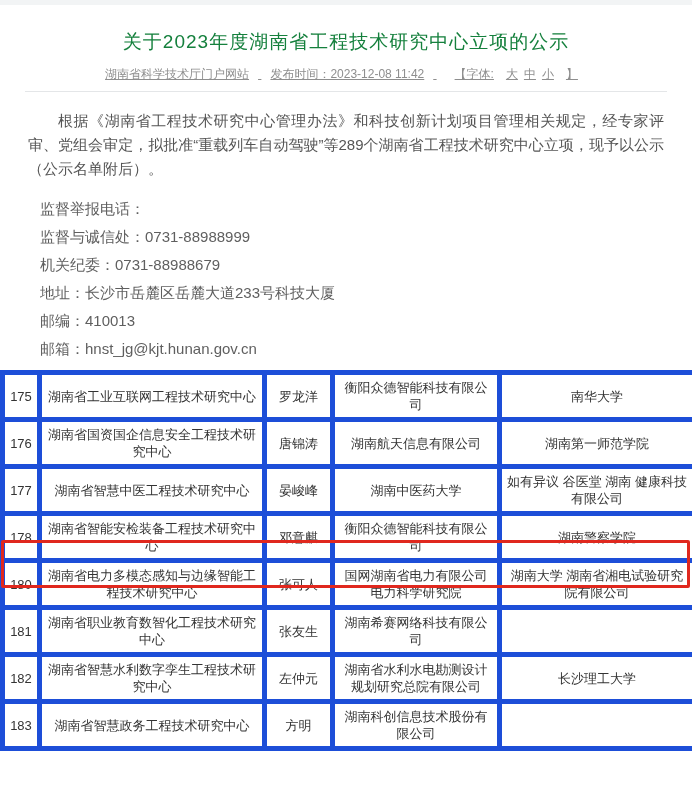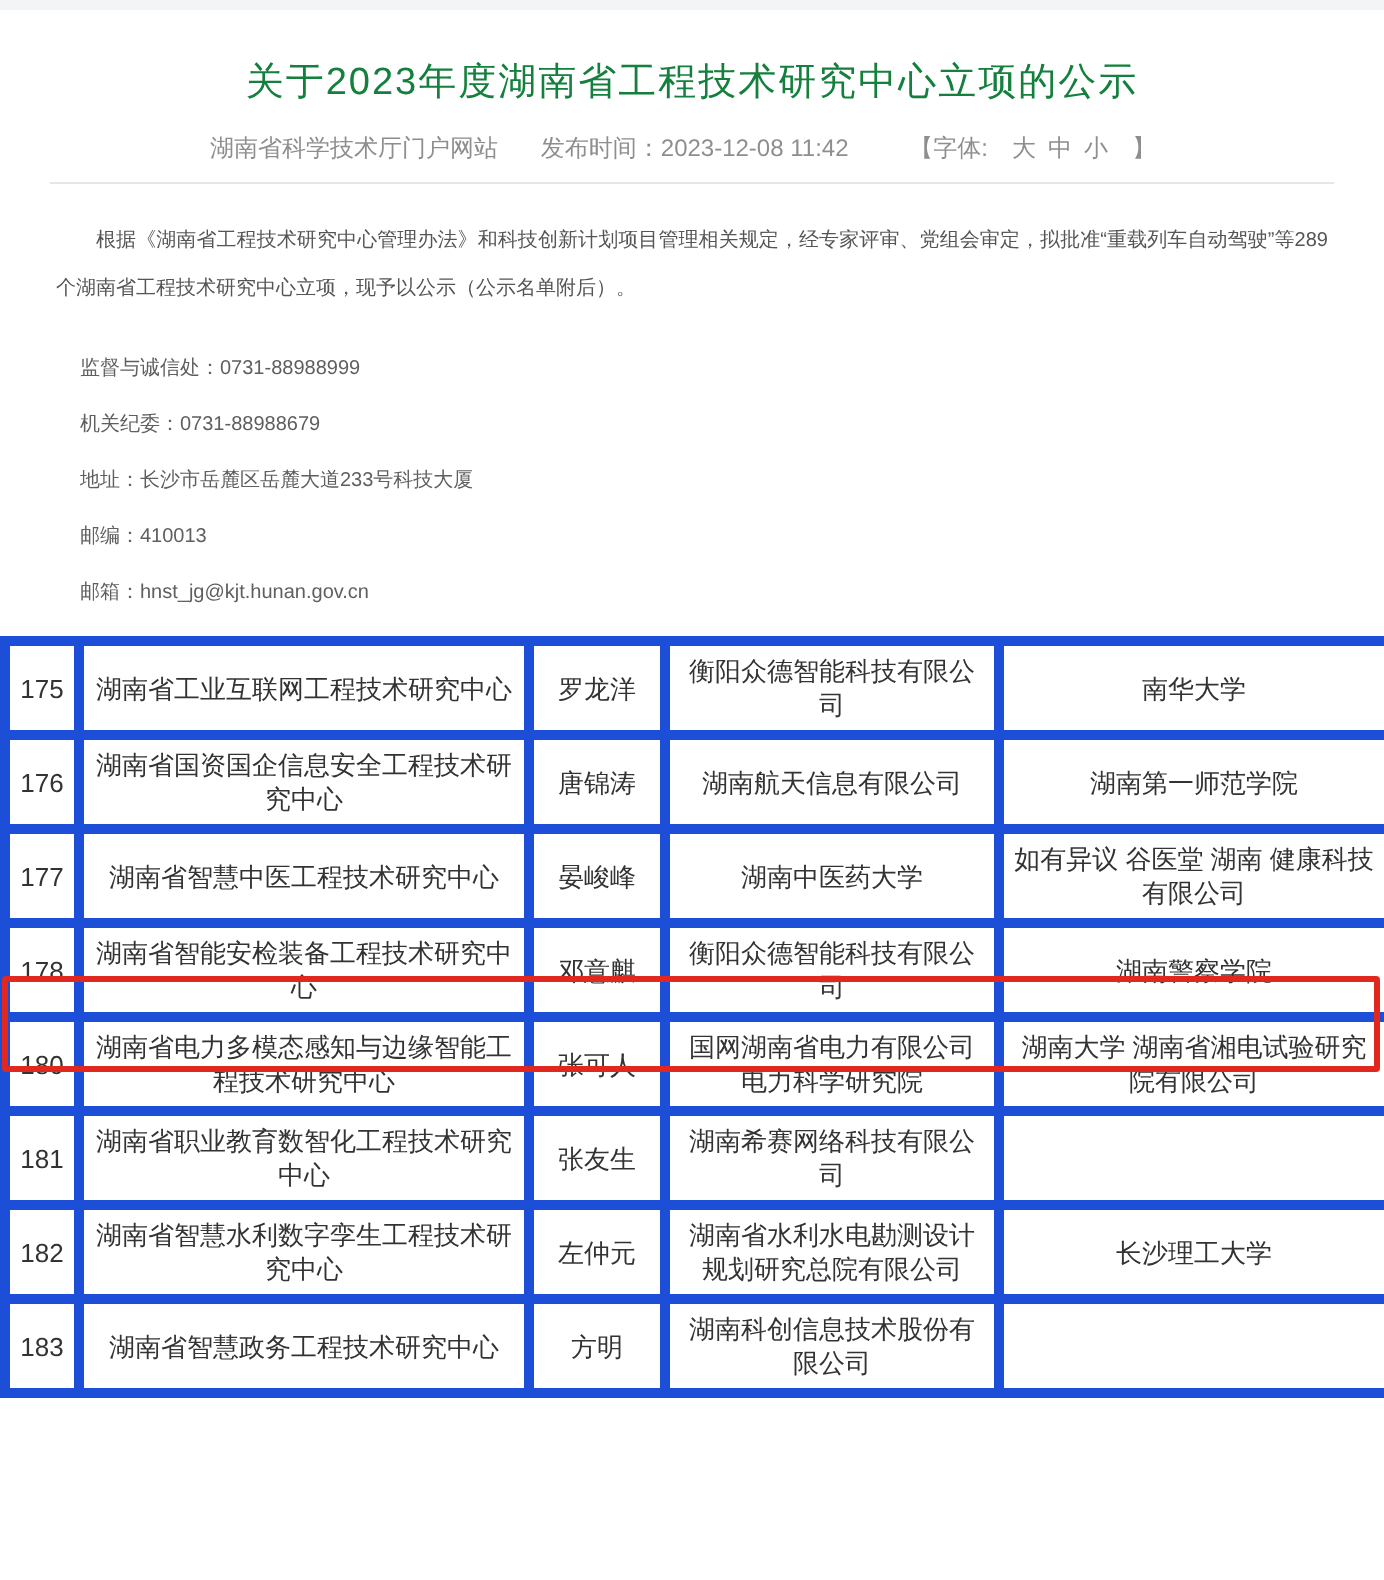--- a/index.html
+++ b/index.html
@@ -24,37 +24,38 @@
     text-align: center;
     color: #4a7dc0;
     letter-spacing: 1px;
   }
   .meta-bar {
     margin-top: 11px;
     text-align: center;
     font-size: 12px;
     color: #8e8e8e;
     line-height: 16px;
+    text-decoration: underline;
   }
   .meta-bar span { margin: 0 9px; }
   .font-controls a {
     color: #8e8e8e;
     text-decoration: none;
     margin: 0 3px;
     cursor: pointer;
   }
   .divider {
     border: none;
     border-top: 1px solid #e4e6e8;
     margin: 9px 25px 0 25px;
   }
   .body-area {
     padding: 0 28px;
     color: #555555;
-    font-size: 10px;
+    font-size: 15px;
   }
   .notice-p {
     margin: 0;
     padding-top: 17px;
     text-indent: 2em;
     line-height: 24px;
     text-align: justify;
   }
   .contact-block {
     margin: 14px 0 0 0;
@@ -108,20 +109,21 @@
   <span>发布时间：2023-12-08 11:42</span>
   <span class="font-controls"><span>【字体:</span><a>大</a><a>中</a><a>小</a><span>】</span></span>
 </div>
 
 <hr class="divider">
 
 <div class="body-area">
   <p class="notice-p">根据《湖南省工程技术研究中心管理办法》和科技创新计划项目管理相关规定，经专家评审、党组会审定，拟批准“重载列车自动驾驶”等289个湖南省工程技术研究中心立项，现予以公示（公示名单附后）。</p>
 
   <div class="contact-block">
+    <p class="contact-line">监督举报电话：</p>
     <p class="contact-line">监督与诚信处：0731-88988999</p>
     <p class="contact-line">机关纪委：0731-88988679</p>
     <p class="contact-line">地址：长沙市岳麓区岳麓大道233号科技大厦</p>
     <p class="contact-line">邮编：410013</p>
     <p class="contact-line">邮箱：hnst_jg@kjt.hunan.gov.cn</p>
   </div>
 </div>
 
 <div class="table-wrap">
   <table class="approval">

